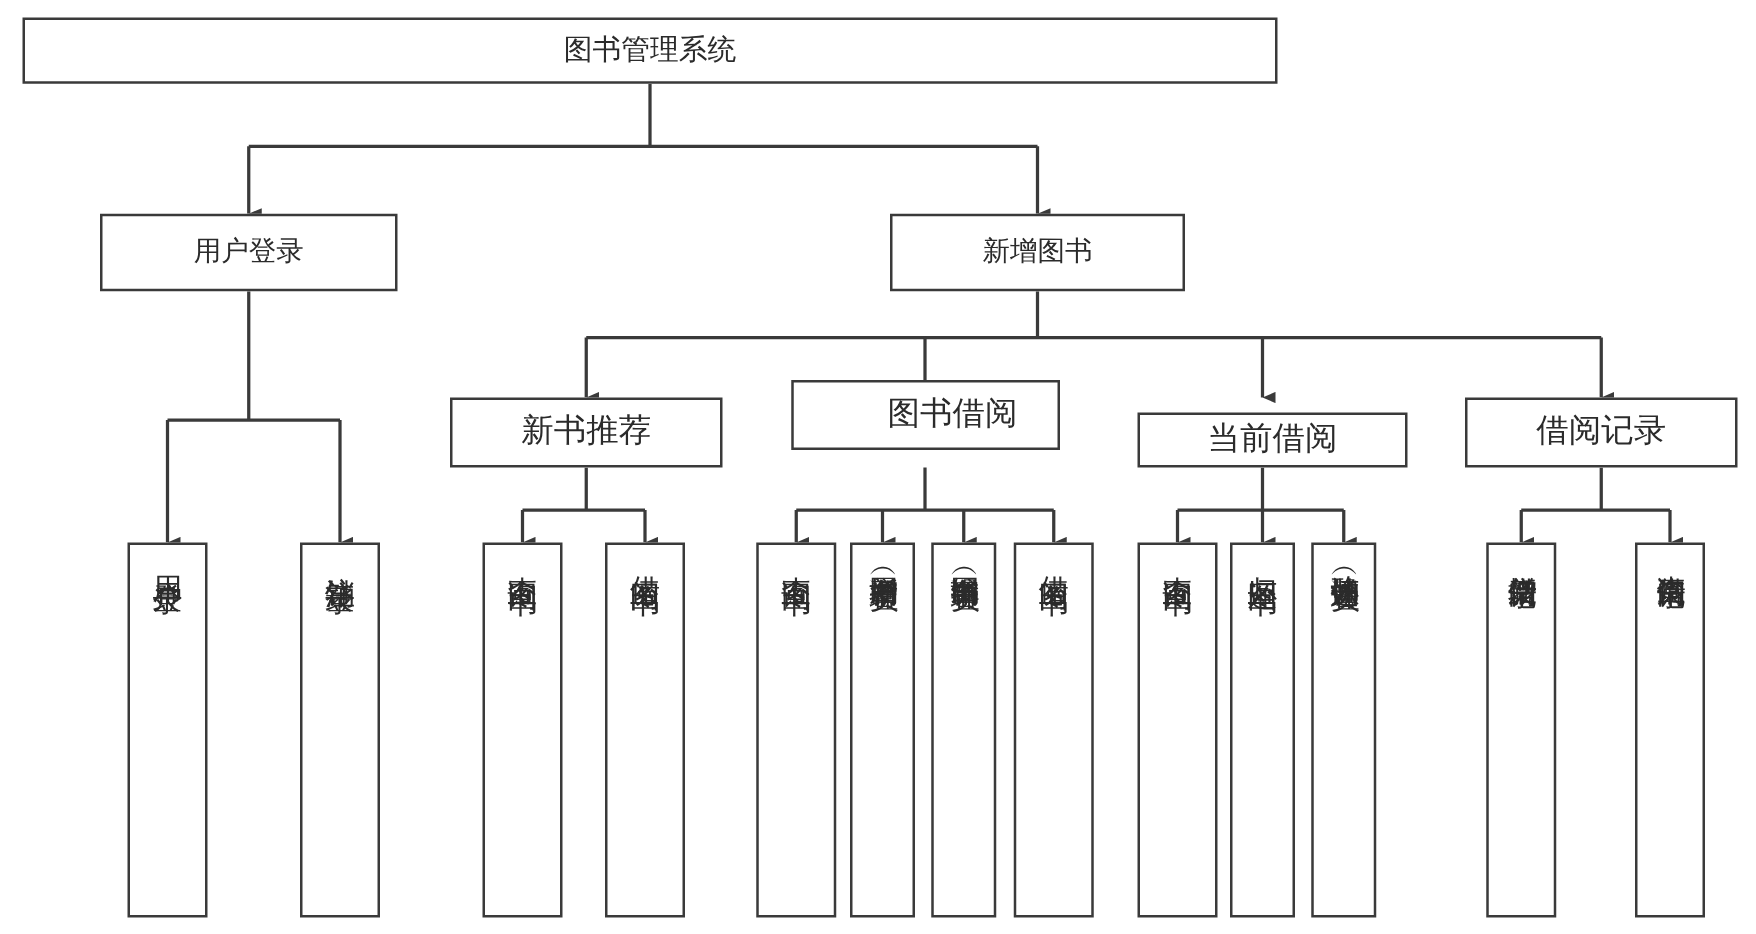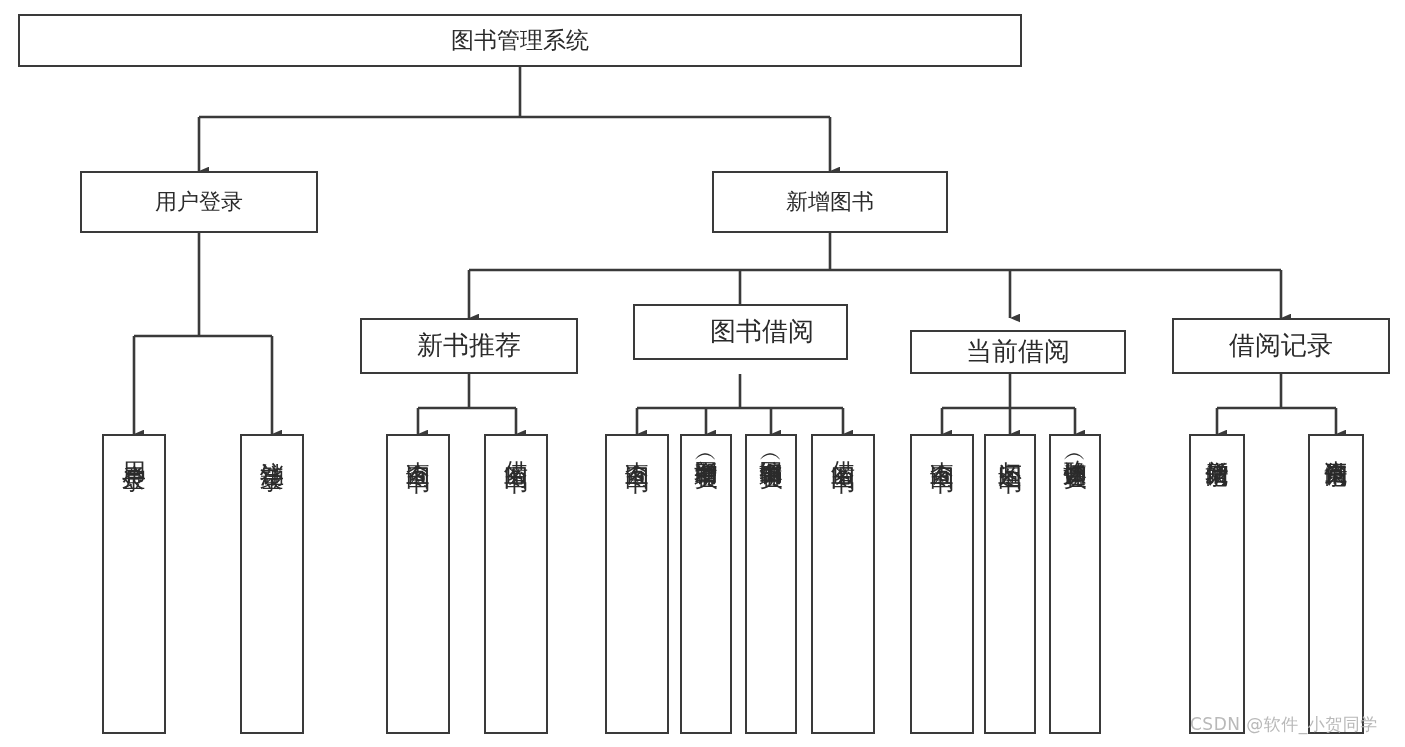--- a/index.html
+++ b/index.html
@@ -159,14 +159,13 @@
         <span class="label">确认归还（管理员）</span>
       </div>
       <div class="node leaf tall-text" style="left: 1189px; top: 434px; width: 56px; height: 300px;">
         <span class="label">新增借阅记录</span>
       </div>
       <div class="node leaf tall-text" style="left: 1308px; top: 434px; width: 56px; height: 300px;">
         <span class="label">查询借阅记录</span>
       </div>
     </div>
 
-  <div id="watermark" style="left: 1190px; top: 713px;">CSDN @软件_小贺同学</div>
 </div>
 
 </body></html>

